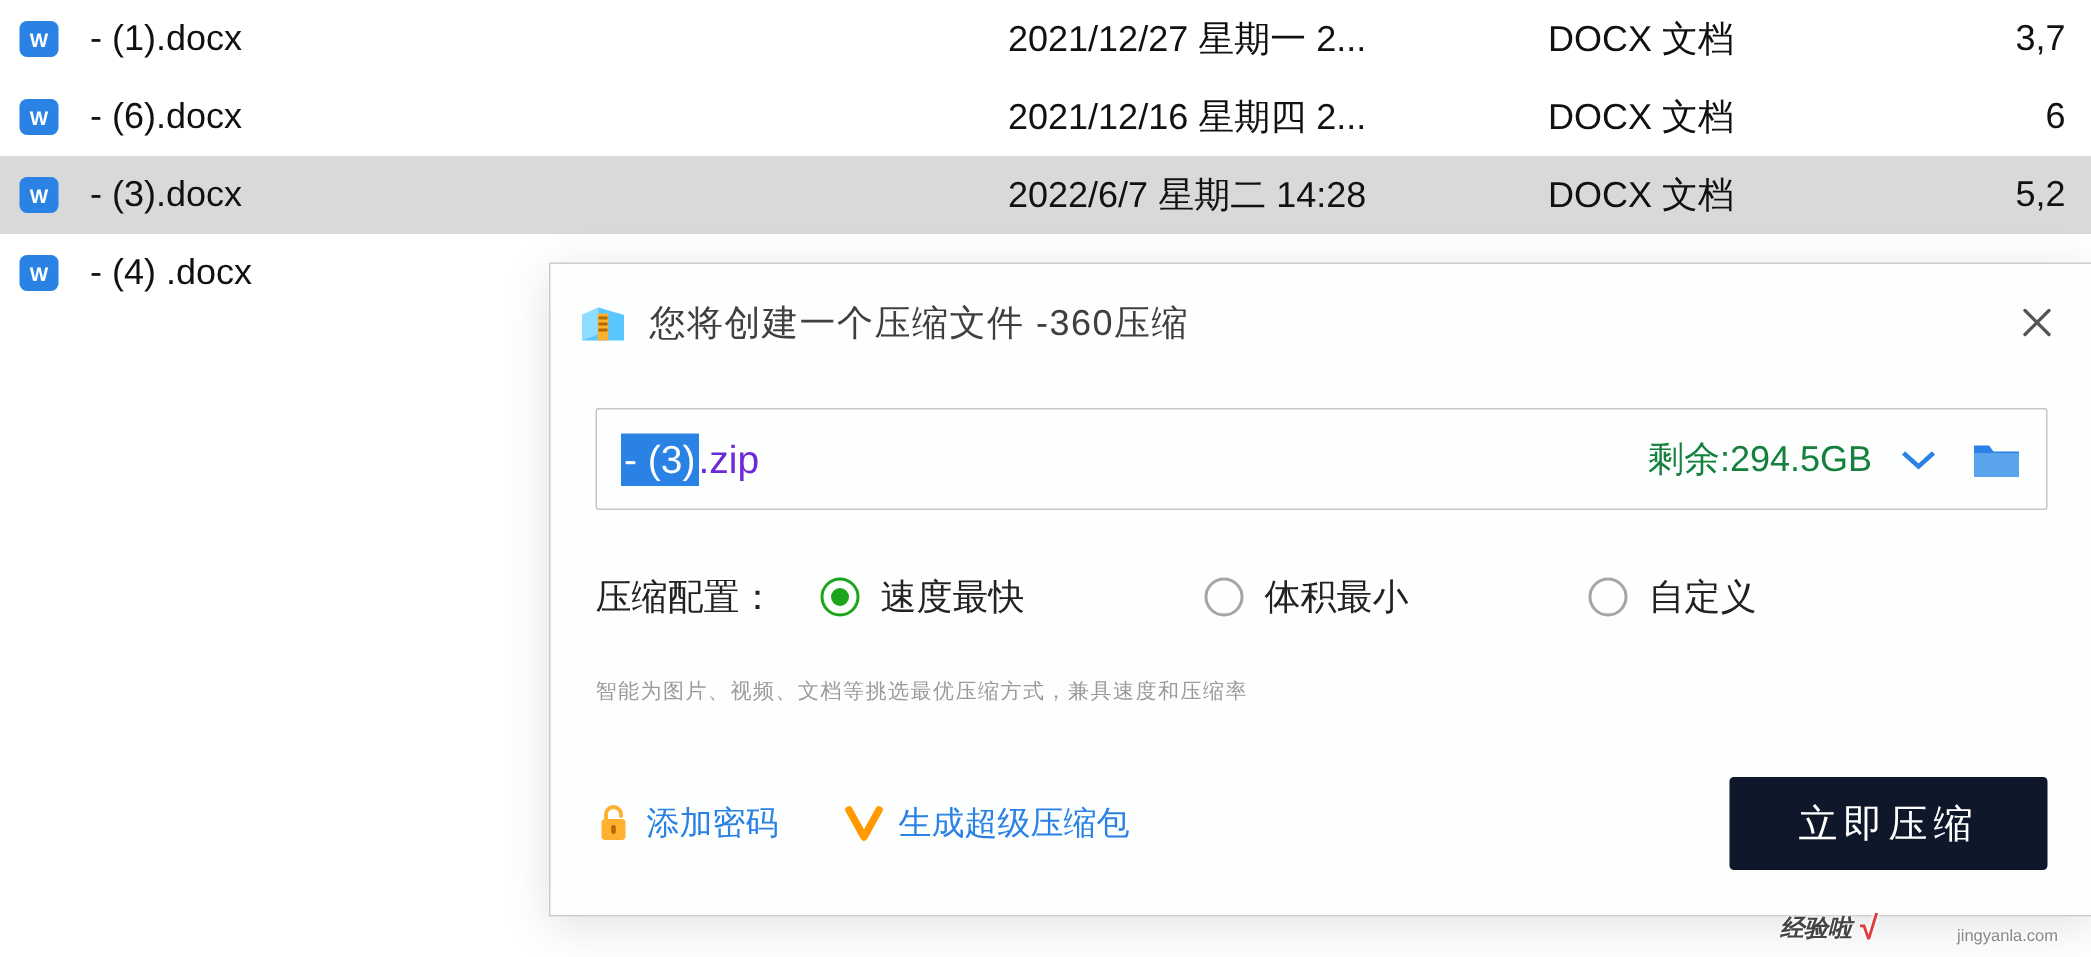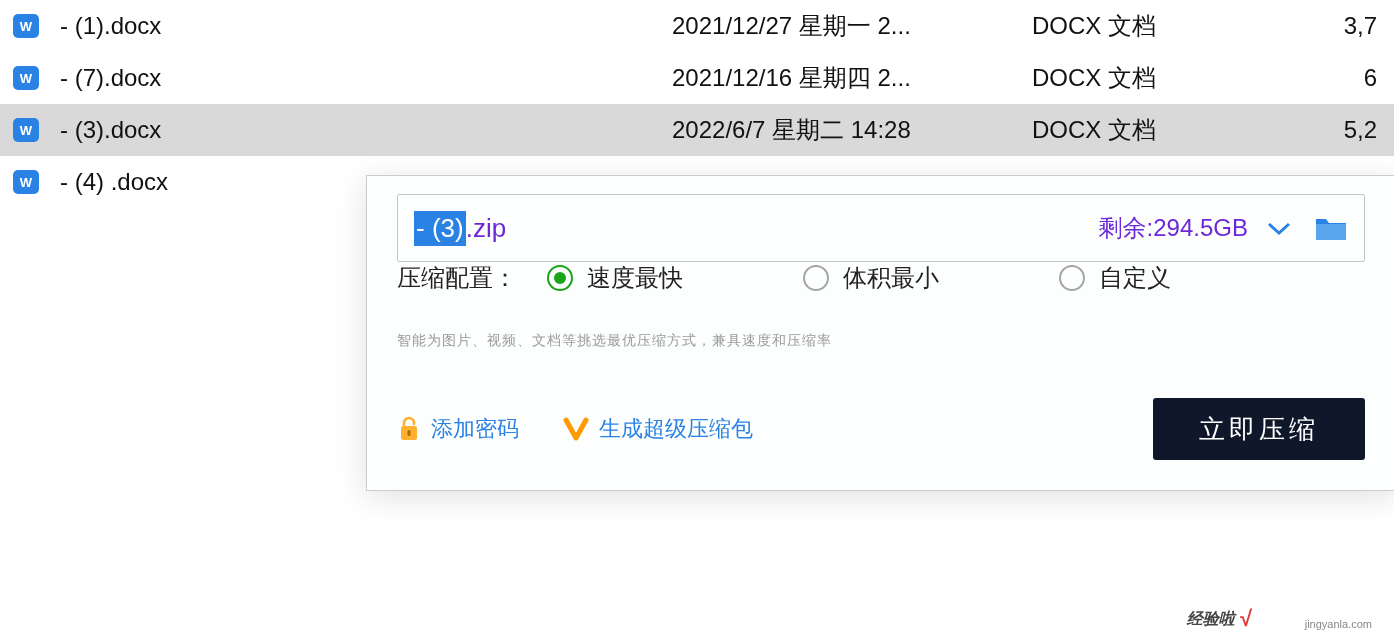--- a/index.html
+++ b/index.html
@@ -60,27 +60,28 @@
     font-size: 26px;
   }
   .path-sel {
     background: #2a82e4;
     color: #fff;
     padding: 2px 2px;
     display: inline-block;
   }
   .path-ext { color: #6d28d9; }
   .path-spacer { flex: 1; }
-  .path-remain { color: #6d28d9; font-size: 24px; margin-right: 18px; }
+  .path-remain { color: #15803d; font-size: 24px; margin-right: 18px; }
   .path-dropdown { margin-right: 22px; display: inline-flex; align-items: center; }
   .path-folder { display: inline-flex; align-items: center; }
 
   .config-row {
     display: flex;
     align-items: center;
+    margin-top: 42px;
     font-size: 24px;
     color: #222;
   }
   .config-label { width: 150px; }
   .radio-opt { display: inline-flex; align-items: center; margin-right: 120px; cursor: pointer; }
   .radio-opt:last-child { margin-right: 0; }
   .radio-circle {
     width: 26px; height: 26px; border: 2px solid #a5a5a5; border-radius: 50%;
     margin-right: 14px; display: inline-flex; align-items: center; justify-content: center;
     flex-shrink: 0;
@@ -139,21 +140,21 @@
     <span class="col-type">DOCX 文档</span>
     <span class="col-size">3,7</span>
   </div>
   <div class="file-row">
     <span class="file-icon">
       <svg width="30" height="30" viewBox="0 0 30 30">
           <rect x="2" y="3" width="26" height="24" rx="5" fill="#2a82e4"></rect>
           <text x="15" y="20" font-size="13" font-weight="700" text-anchor="middle" fill="#fff" font-family="sans-serif">W</text>
         </svg>
     </span>
-    <span class="col-name">- (7).docx</span>
+    <span class="col-name">- (6).docx</span>
     <span class="col-date">2021/12/16 星期四 2...</span>
     <span class="col-type">DOCX 文档</span>
     <span class="col-size">6</span>
   </div>
   <div class="file-row selected">
     <span class="file-icon">
       <svg width="30" height="30" viewBox="0 0 30 30">
           <rect x="2" y="3" width="26" height="24" rx="5" fill="#2a82e4"></rect>
           <text x="15" y="20" font-size="13" font-weight="700" text-anchor="middle" fill="#fff" font-family="sans-serif">W</text>
         </svg>
@@ -171,20 +172,38 @@
         </svg>
     </span>
     <span class="col-name">- (4) .docx</span>
     <span class="col-date"></span>
     <span class="col-type"></span>
     <span class="col-size"></span>
   </div>
 </div>
 
 <div class="dialog">
+  <div class="dialog-titlebar">
+    <span class="dialog-app-icon">
+      <svg width="32" height="32" viewBox="0 0 32 32">
+        <path d="M2 11 L13 6 L30 11 L30 28 L2 28 Z" fill="#59c7ff"></path>
+        <path d="M2 11 L13 6 L13 24 L2 28 Z" fill="#8edcff"></path>
+        <rect x="12.5" y="10" width="7" height="18" fill="#ffb02e"></rect>
+        <rect x="13" y="12" width="6" height="2" fill="#b06a00"></rect>
+        <rect x="13" y="16" width="6" height="2" fill="#b06a00"></rect>
+        <rect x="13" y="20" width="6" height="2" fill="#b06a00"></rect>
+      </svg>
+    </span>
+    <span class="dialog-title">您将创建一个压缩文件 -360压缩</span>
+    <span class="dialog-close">
+      <svg width="24" height="24" viewBox="0 0 24 24">
+          <path d="M4 4 L20 20 M20 4 L4 20" stroke="#555" stroke-width="2.2" stroke-linecap="round"></path>
+        </svg>
+    </span>
+  </div>
 
   <div class="dialog-body">
 
     <div class="path-box">
       <span class="path-sel">- (3)</span>
         <span class="path-ext">.zip</span>
       <span class="path-spacer"></span>
       <span class="path-remain">剩余:294.5GB</span>
       <span class="path-dropdown">
         <svg width="26" height="18" viewBox="0 0 26 18">

